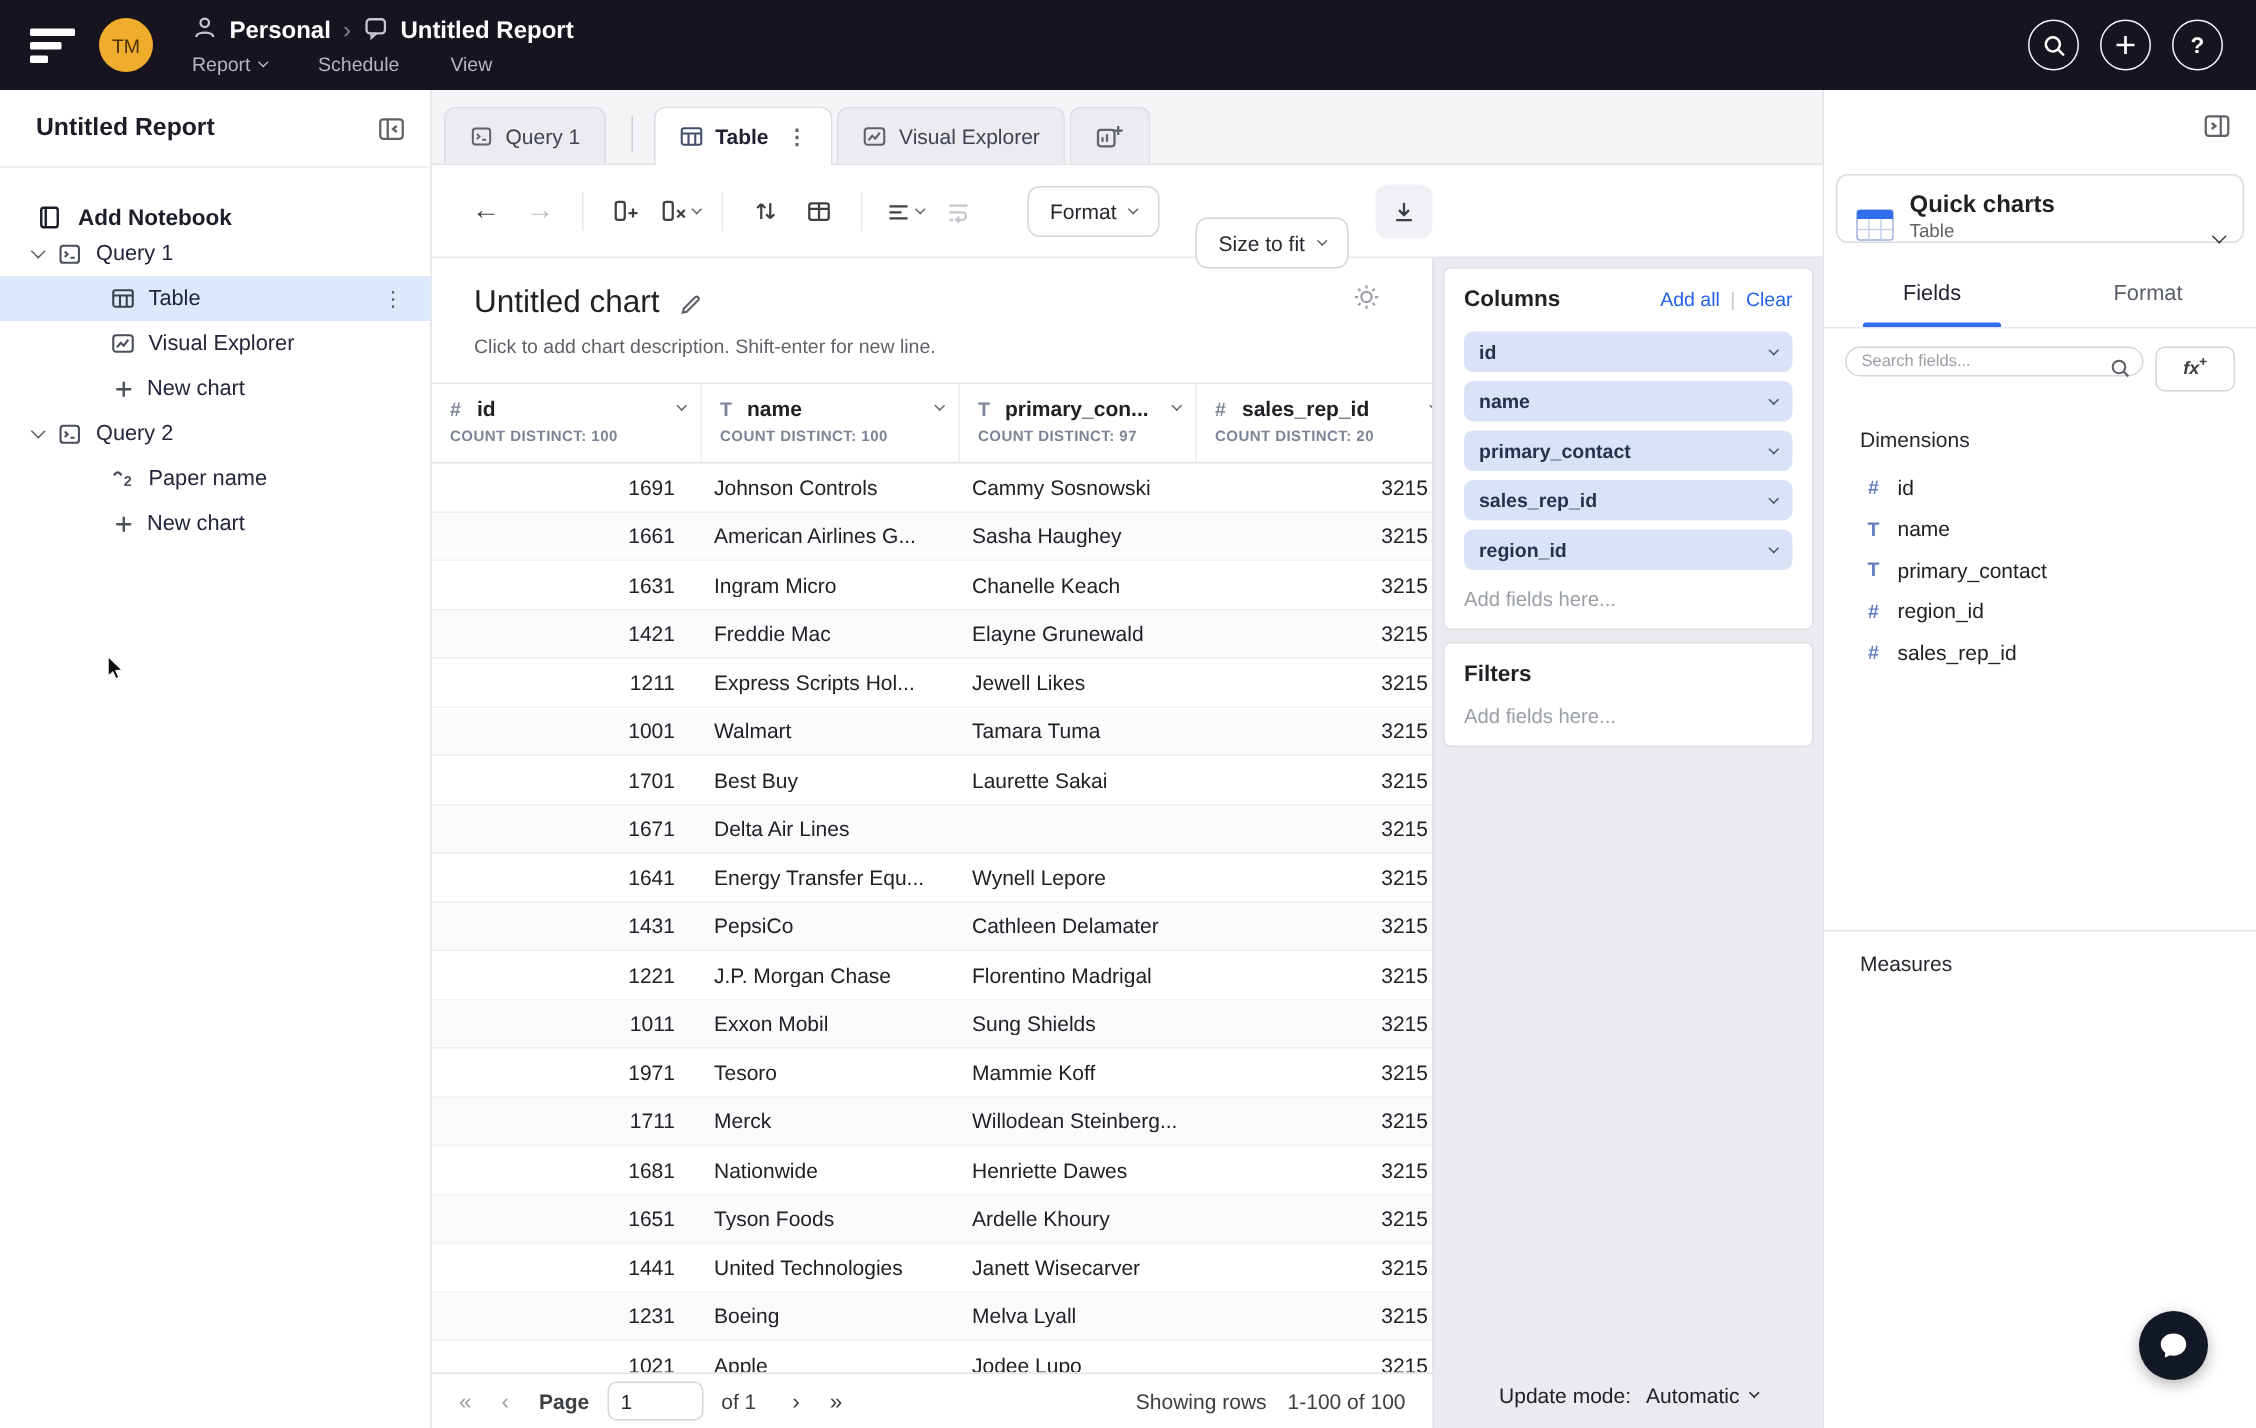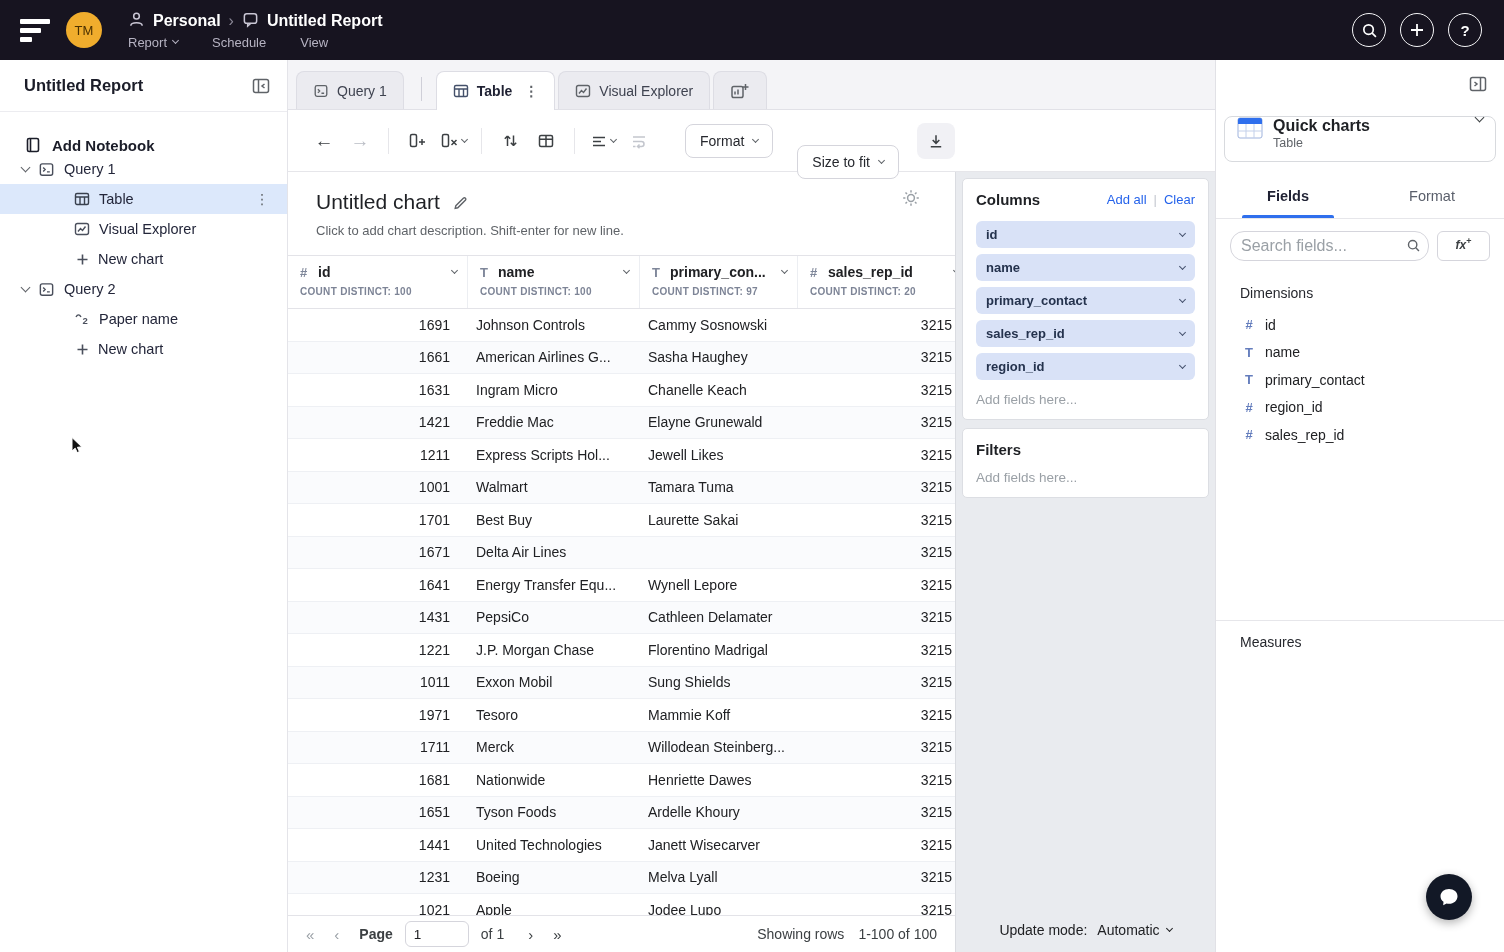--- a/index.html
+++ b/index.html
@@ -108,31 +108,31 @@
   .pill { height:27px; background:#d9e2f7; border-radius:6px; display:flex; align-items:center; padding:0 10px; margin-top:6px; font-size:13px; font-weight:600; color:#24324d; }
   .pill:first-of-type { margin-top:13px; }
   .pill .chev { margin-left:auto; color:#45516e; }
   .placeholder { margin-top:12px; font-size:13.5px; color:#9aa0a6; }
   .update-bar { position:absolute; bottom:0; left:0; width:100%; height:44px; display:flex; align-items:center; justify-content:center; gap:10px; font-size:14px; color:#202124; }
   .update-value { display:flex; align-items:center; gap:7px; }
 
   
   .right-panel { position:absolute; top:60px; left:1215px; width:289px; height:892px; background:#fff; border-left:1px solid #e1e1e6; }
   .panel-toggle { position:absolute; top:14px; right:16px; color:#5f6368; }
-  .qc-card { margin:56px 8px 0; height:46px; border:1px solid #d8dade; border-radius:8px; display:flex; align-items:flex-start; padding:0 12px; gap:10px; background:#fff; }
+  .qc-card { margin:56px 8px 0; height:46px; border:1px solid #d8dade; border-radius:8px; display:flex; align-items:flex-end; padding:0 12px; gap:10px; background:#fff; }
   .qc-title { font-size:16px; font-weight:700; color:#1f2125; }
   .qc-sub { font-size:12.5px; color:#5f6368; margin-top:1px; }
   .qc-chev { margin-left:auto; color:#3c4043; }
   .rp-tabs { display:flex; margin-top:14px; border-bottom:1px solid #e6e6ea; }
   .rp-tab { flex:1; text-align:center; padding:12px 0 14px; font-size:14.5px; color:#5a5f6b; position:relative; }
-  .rp-tab.active { color:#1f2133; font-weight:700; }
+  .rp-tab.active { color:#1f2133; font-weight:400; }
   .rp-tab.active::after { content:""; position:absolute; left:18%; right:18%; bottom:0; height:3px; background:#2f6fed; border-radius:2px 2px 0 0; }
   .search-row { display:flex; gap:8px; margin:12px 14px 0; }
   .search-box { flex:1; position:relative; }
-  .search-box input { width:100%; height:30px; border:1px solid #d5d5dc; border-radius:14px; padding:0 30px 0 10px; font-size:16px; color:#202124; font-family:inherit; }
+  .search-box input { width:100%; height:20px; border:1px solid #d5d5dc; border-radius:14px; padding:0 30px 0 10px; font-size:11px; color:#202124; font-family:inherit; }
   .search-box input::placeholder { color:#9aa0a6; }
   .search-ic { position:absolute; right:8px; top:7px; color:#5f6368; }
   .fx-btn { width:53px; height:30px; border:1px solid #d5d5dc; border-radius:6px; display:flex; align-items:flex-start; justify-content:center; padding-top:6px; color:#3c4043; }
   .fxtxt { font-style:italic; font-weight:700; font-size:12px; }
   .fxplus { font-size:9px; font-weight:700; margin-top:-2px; }
   .dim-label { margin:24px 0 0 24px; font-size:14px; color:#26282e; }
   .dim-list { margin-top:10px; }
   .dim-item { display:flex; align-items:center; gap:9px; height:27.5px; padding-left:26px; font-size:14px; color:#202124; }
   .dim-glyph { width:14px; text-align:center; color:#647dbd; font-size:13px; font-weight:600; }
   .rp-divider { position:absolute; top:560px; left:0; width:100%; border-top:1px solid #e6e6ea; }

